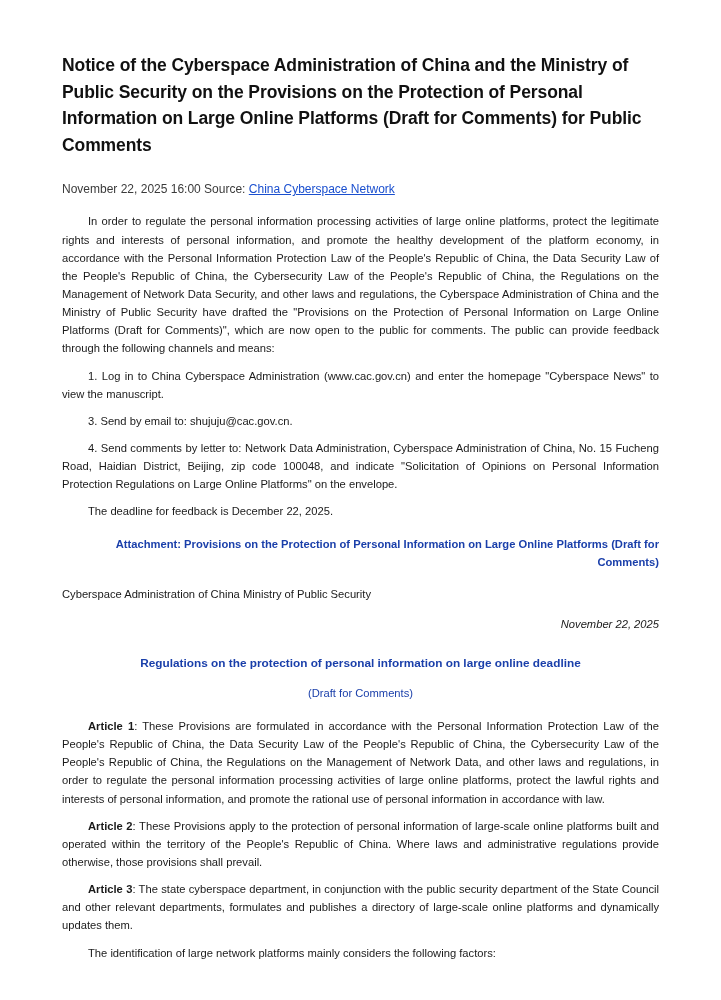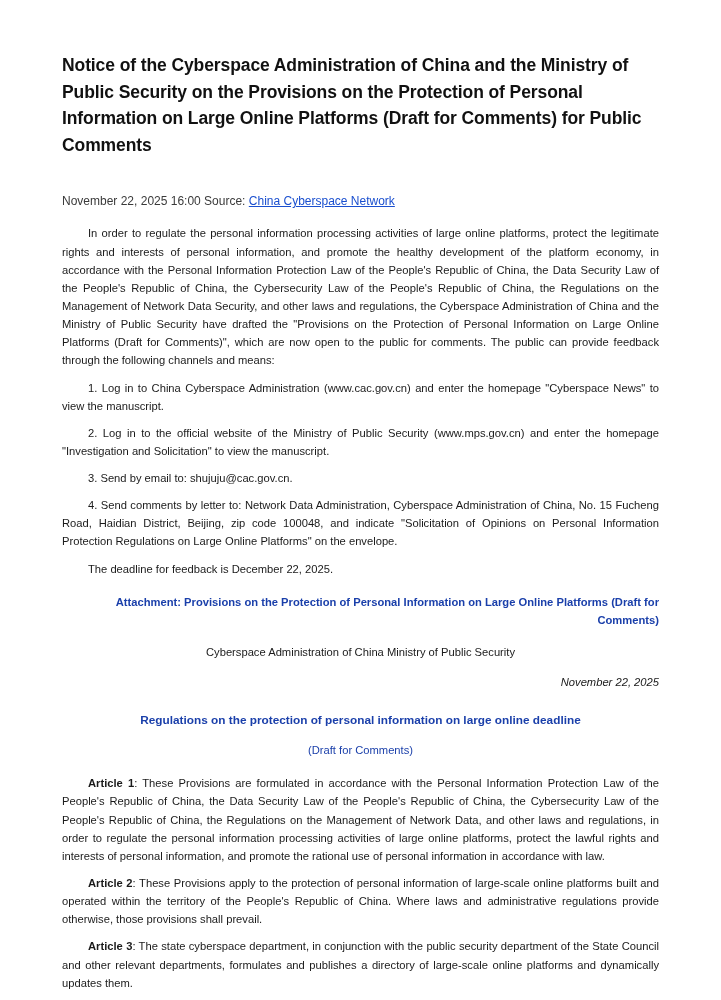--- a/index.html
+++ b/index.html
@@ -16,21 +16,21 @@
   }
   .page {
     width: 721px;
     box-sizing: border-box;
     padding: 52px 62px 20px 62px;
   }
   h1.doc-title {
     font-size: 17.5px;
     line-height: 1.52;
     font-weight: bold;
-    margin: 0 0 34px 0;
+    margin: 0 0 22px 0;
     letter-spacing: -0.1px;
     color: #111111;
   }
   .meta-line {
     font-size: 12px;
     color: #3a3a3a;
     margin: 0 0 14px 0;
     line-height: 1.5;
   }
   .meta-line .source-link {
@@ -53,21 +53,21 @@
     font-size: 11.2px;
     line-height: 1.6;
     font-weight: bold;
     color: #1a3faa;
     text-align: right;
     margin: 16px 0 14px 0;
   }
   p.signature {
     font-size: 11.2px;
     line-height: 1.6;
-    text-align: center;
+    text-align: left;
     margin: 0 0 12px 0;
     color: #1a1a1a;
   }
   p.date-line {
     font-size: 11.2px;
     line-height: 1.6;
     text-align: right;
     margin: 0 0 20px 0;
     color: #1a1a1a;
     font-style: italic;
@@ -96,21 +96,20 @@
   <h1 class="doc-title">Notice of the Cyberspace Administration of China and the Ministry of Public Security on the Provisions on the Protection of Personal Information on Large Online Platforms (Draft for Comments) for Public Comments</h1>
 
   <p class="meta-line">
     <span>November 22, 2025 16:00 Source:</span>
     <span class="source-link">China Cyberspace Network</span>
   </p>
 
   <p class="body-par">In order to regulate the personal information processing activities of large online platforms, protect the legitimate rights and interests of personal information, and promote the healthy development of the platform economy, in accordance with the Personal Information Protection Law of the People's Republic of China, the Data Security Law of the People's Republic of China, the Cybersecurity Law of the People's Republic of China, the Regulations on the Management of Network Data Security, and other laws and regulations, the Cyberspace Administration of China and the Ministry of Public Security have drafted the "Provisions on the Protection of Personal Information on Large Online Platforms (Draft for Comments)", which are now open to the public for comments. The public can provide feedback through the following channels and means:</p>
 
   <p class="body-par">1. Log in to China Cyberspace Administration (www.cac.gov.cn) and enter the homepage "Cyberspace News" to view the manuscript.</p>
-  <p class="body-par">2. Log in to the official website of the Ministry of Public Security (www.mps.gov.cn) and enter the homepage "Investigation and Solicitation" to view the manuscript.</p>
   <p class="body-par">3. Send by email to: shujuju@cac.gov.cn.</p>
   <p class="body-par">4. Send comments by letter to: Network Data Administration, Cyberspace Administration of China, No. 15 Fucheng Road, Haidian District, Beijing, zip code 100048, and indicate "Solicitation of Opinions on Personal Information Protection Regulations on Large Online Platforms" on the envelope.</p>
 
   <p class="body-par">The deadline for feedback is December 22, 2025.</p>
 
   <p class="attachment">Attachment: Provisions on the Protection of Personal Information on Large Online Platforms (Draft for Comments)</p>
 
   <p class="signature">Cyberspace Administration of China Ministry of Public Security</p>
   <p class="date-line">November 22, 2025</p>
 

